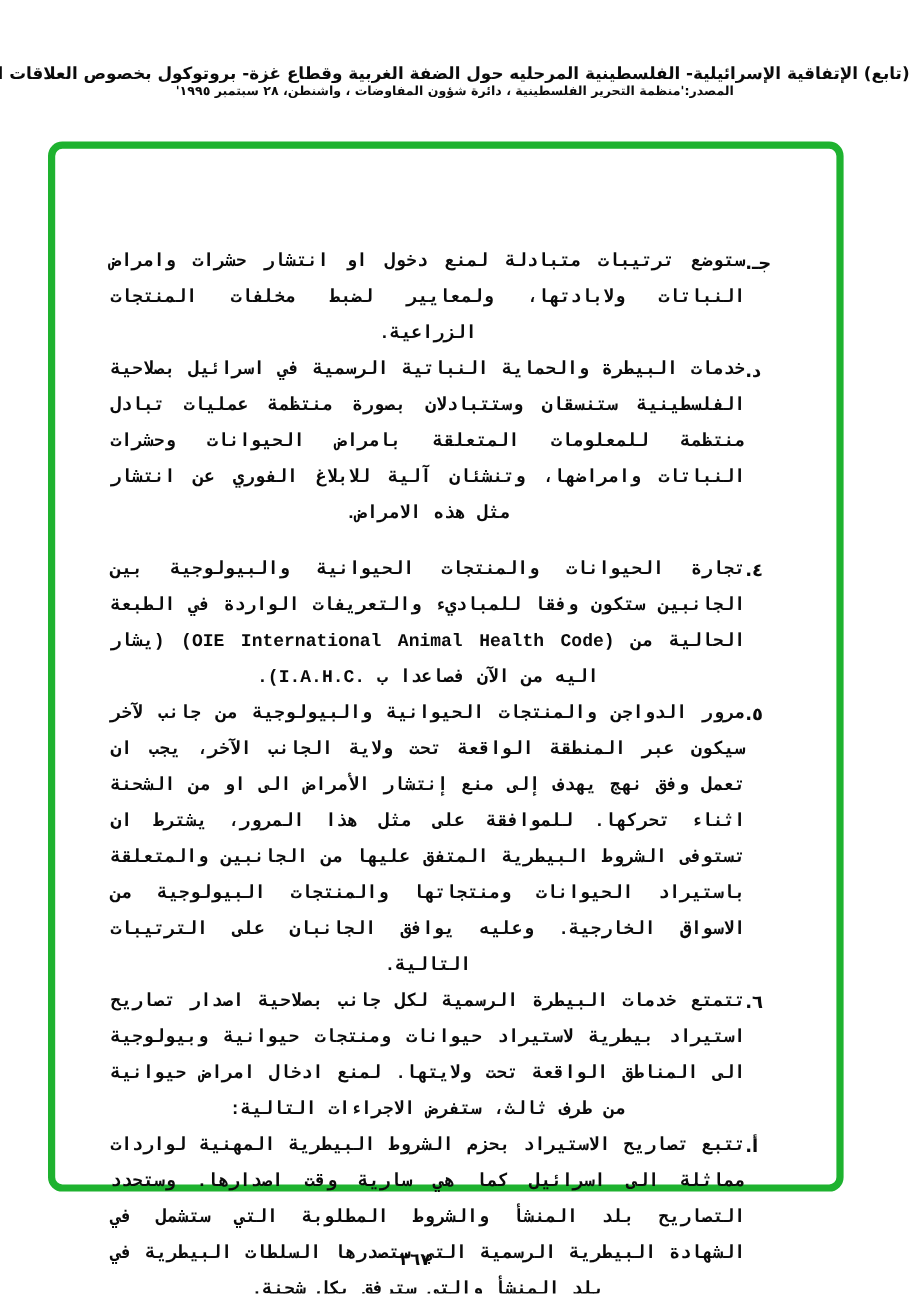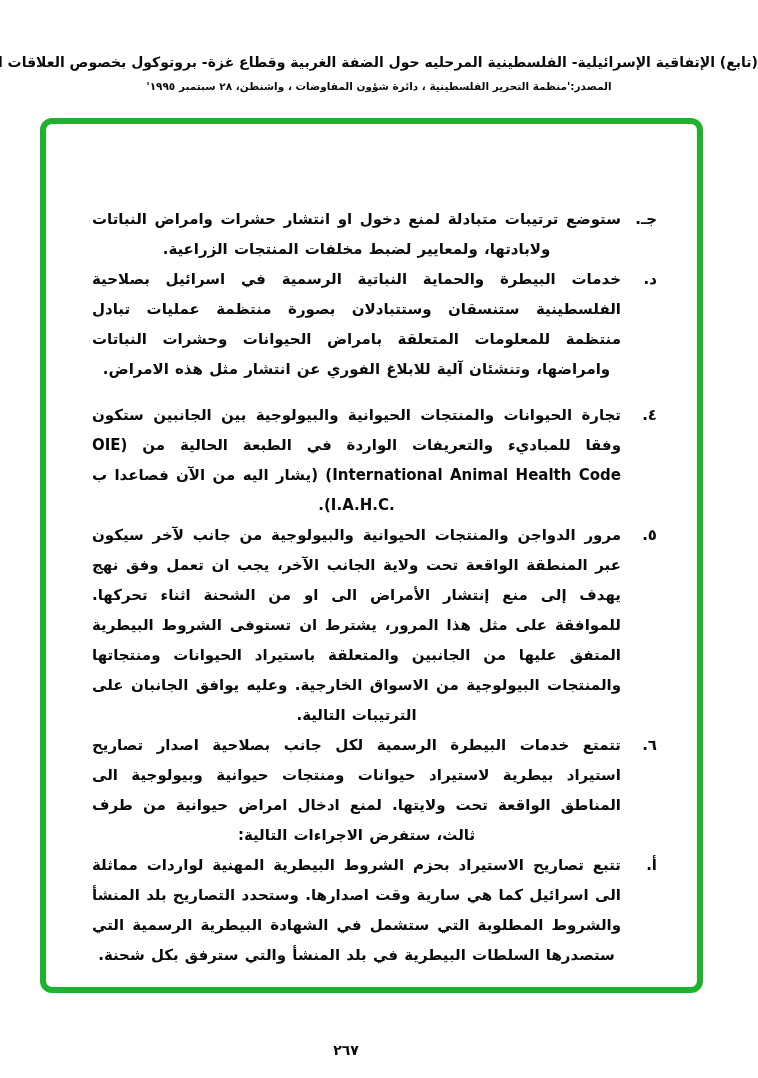--- a/index.html
+++ b/index.html
@@ -25,21 +25,21 @@
     text-align: center;
     direction: rtl;
   }
   .doc-title {
     font-size: 14px;
     font-weight: bold;
     white-space: nowrap;
     letter-spacing: 0px;
   }
   .doc-source {
-    margin-top: 10px;
+    margin-top: 0;
     font-size: 10.5px;
     font-weight: bold;
     white-space: nowrap;
   }
 
   
   .green-frame {
     position: absolute;
     left: 40px;
     top: 118px;
@@ -63,28 +63,29 @@
     flex-direction: row;   
     direction: rtl;
     font-size: 15px;
     font-weight: bold;
     line-height: 30px;
     color: #0b0b0b;
   }
   .list-item .marker {
     flex: none;
     width: 36px;
-    text-align: right;
+    text-align: left;
   }
   .list-item .text {
     flex: 1;
     margin: 0;
     text-align: justify;
     text-align-last: center;
     word-spacing: 1px;
+    font-family: Liberation Mono, monospace;
   }
   .list-item.gap-before {
     margin-top: 16px;
   }
 
   
   .page-number {
     position: absolute;
     top: 1042px;
     left: 0;

